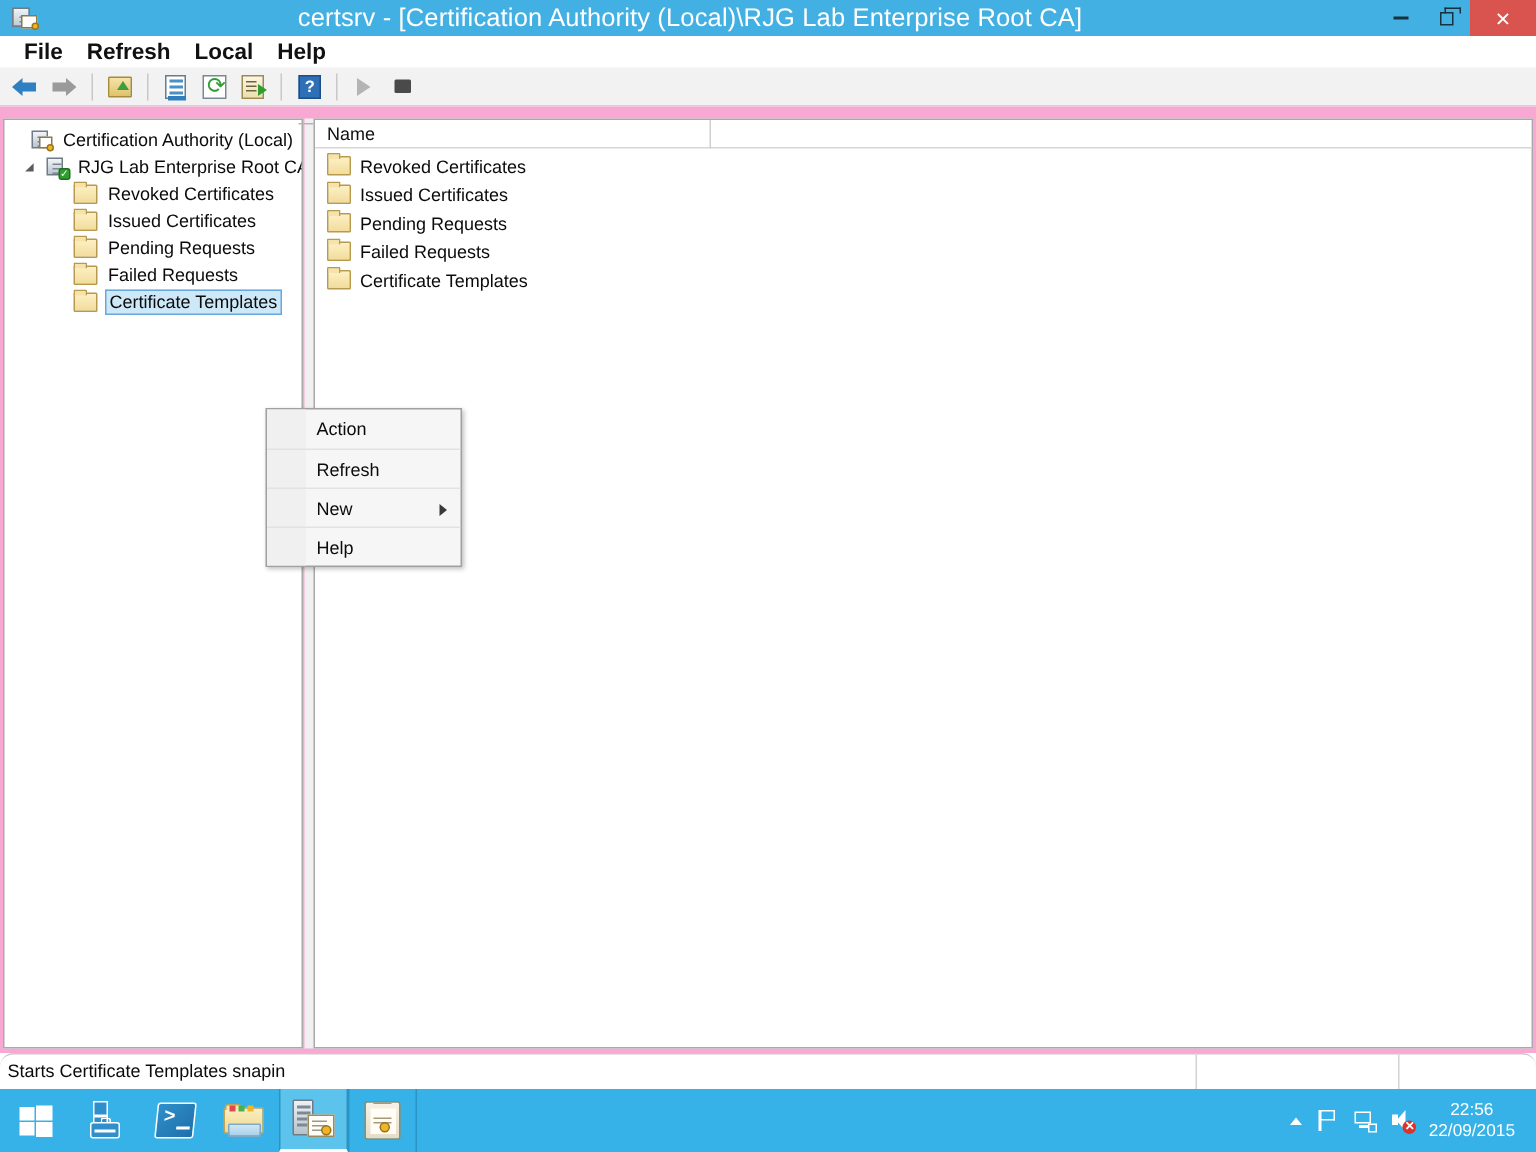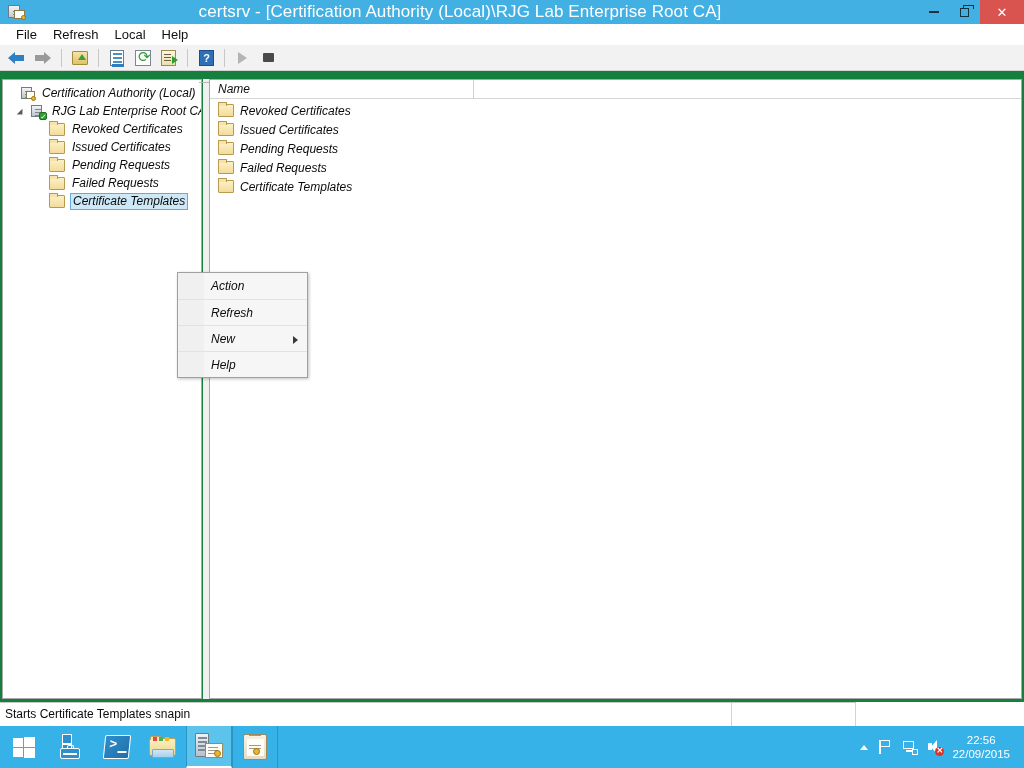--- a/index.html
+++ b/index.html
@@ -49,21 +49,21 @@
   .glyph-max { width: 9px; height: 9px; border: 1.5px solid #17323f; position: relative; }
   .glyph-max:after { content:""; position:absolute; left:1.5px; top:-3.5px; width:9px; height:3px;
      border:1.5px solid #17323f; border-bottom:none; }
 
   
   .menubar {
     position: absolute; left: 0; top: 24px; width: 1024px; height: 21px;
     background: #ffffff; display: flex; align-items: center; padding-left: 8px;
     border-bottom: 1px solid #ffffff;
   }
-  .menubar-item { padding: 2px 8px; color: #111111; font-size: 13px; }
+  .menubar-item { padding: 2px 8px; color: #111111; font-size: 15px; font-weight: bold; }
 
   
   .toolbar {
     position: absolute; left: 0; top: 45px; width: 1024px; height: 26px;
     background: #f2f2f2;
     border-bottom: 1px solid #d4d4d4;
     display: flex; align-items: center; padding-left: 5px; gap: 2px;
   }
   .tb-btn { width: 24px; height: 22px; position: relative; display: inline-block; }
   .tb-sep { width: 1px; height: 18px; background: #c8c8c8; margin: 0 4px; }
@@ -98,22 +98,21 @@
      text-align:center; line-height:15px; }
 
   .ico-play { position:absolute; left:7px; top:5px; width:0;height:0;
      border-top:6px solid transparent;border-bottom:6px solid transparent;border-left:9px solid #b4b4b4; }
   .ico-stop { position:absolute; left:6px; top:6px; width:11px;height:9px;
      background:#4a4a4a; border-radius:1px; }
 
   
   .content {
     position: absolute; left: 0; top: 71px; width: 1024px; height: 631px;
-    background: #15803d;
-    font-style: italic;
+    background: #f9a8d4;
   }
   .pane-tree {
     position: absolute; left: 2px; top: 8px; width: 200px; height: 620px;
     background: #ffffff; border: 1px solid #a9a9a9;
     overflow: hidden;
   }
   .splitter { position:absolute; left:203px; top:8px; width:6px; height:620px; background:#f0f0f0; }
   .pane-list {
     position: absolute; left: 209px; top: 8px; width: 813px; height: 620px;
     background: #ffffff; border: 1px solid #a9a9a9;
@@ -187,23 +186,23 @@
     padding-left: 33px; font-size: 12px; color: #0b0b0b; background: transparent;
   }
   .ctx-item + .ctx-item { border-top: 1px solid #e2e2e2; }
   .ctx-sub {
     position:absolute; right: 9px; top: 10px; width:0;height:0;
     border-top:4px solid transparent;border-bottom:4px solid transparent;border-left:5px solid #3a3a3a;
   }
 
   
   .statusbar {
-    position: absolute; left: 0; top: 702px; width: 856px; height: 24px;
+    position: absolute; left: 0; top: 702px; width: 1024px; height: 24px;
     background: #ffffff; border-top: 1px solid #c8c8c8;
-    display: flex; align-items: flex-end;
+    display: flex; align-items: flex-end; border-radius: 9px;
   }
   .status-seg1 { width: 798px; height: 23px; line-height: 22px; padding-left: 5px;
      font-size: 12px; color: #0b0b0b; border-right: 1px solid #d3d3d3; }
   .status-seg2 { width: 135px; height: 23px; border-right: 1px solid #d3d3d3; }
   .status-seg3 { flex: 1 1 auto; height: 23px; }
 
   
   .taskbar {
     position: absolute; left: 0; top: 726px; width: 1024px; height: 42px;
     background: #36b2e8; display: flex; align-items: center;

